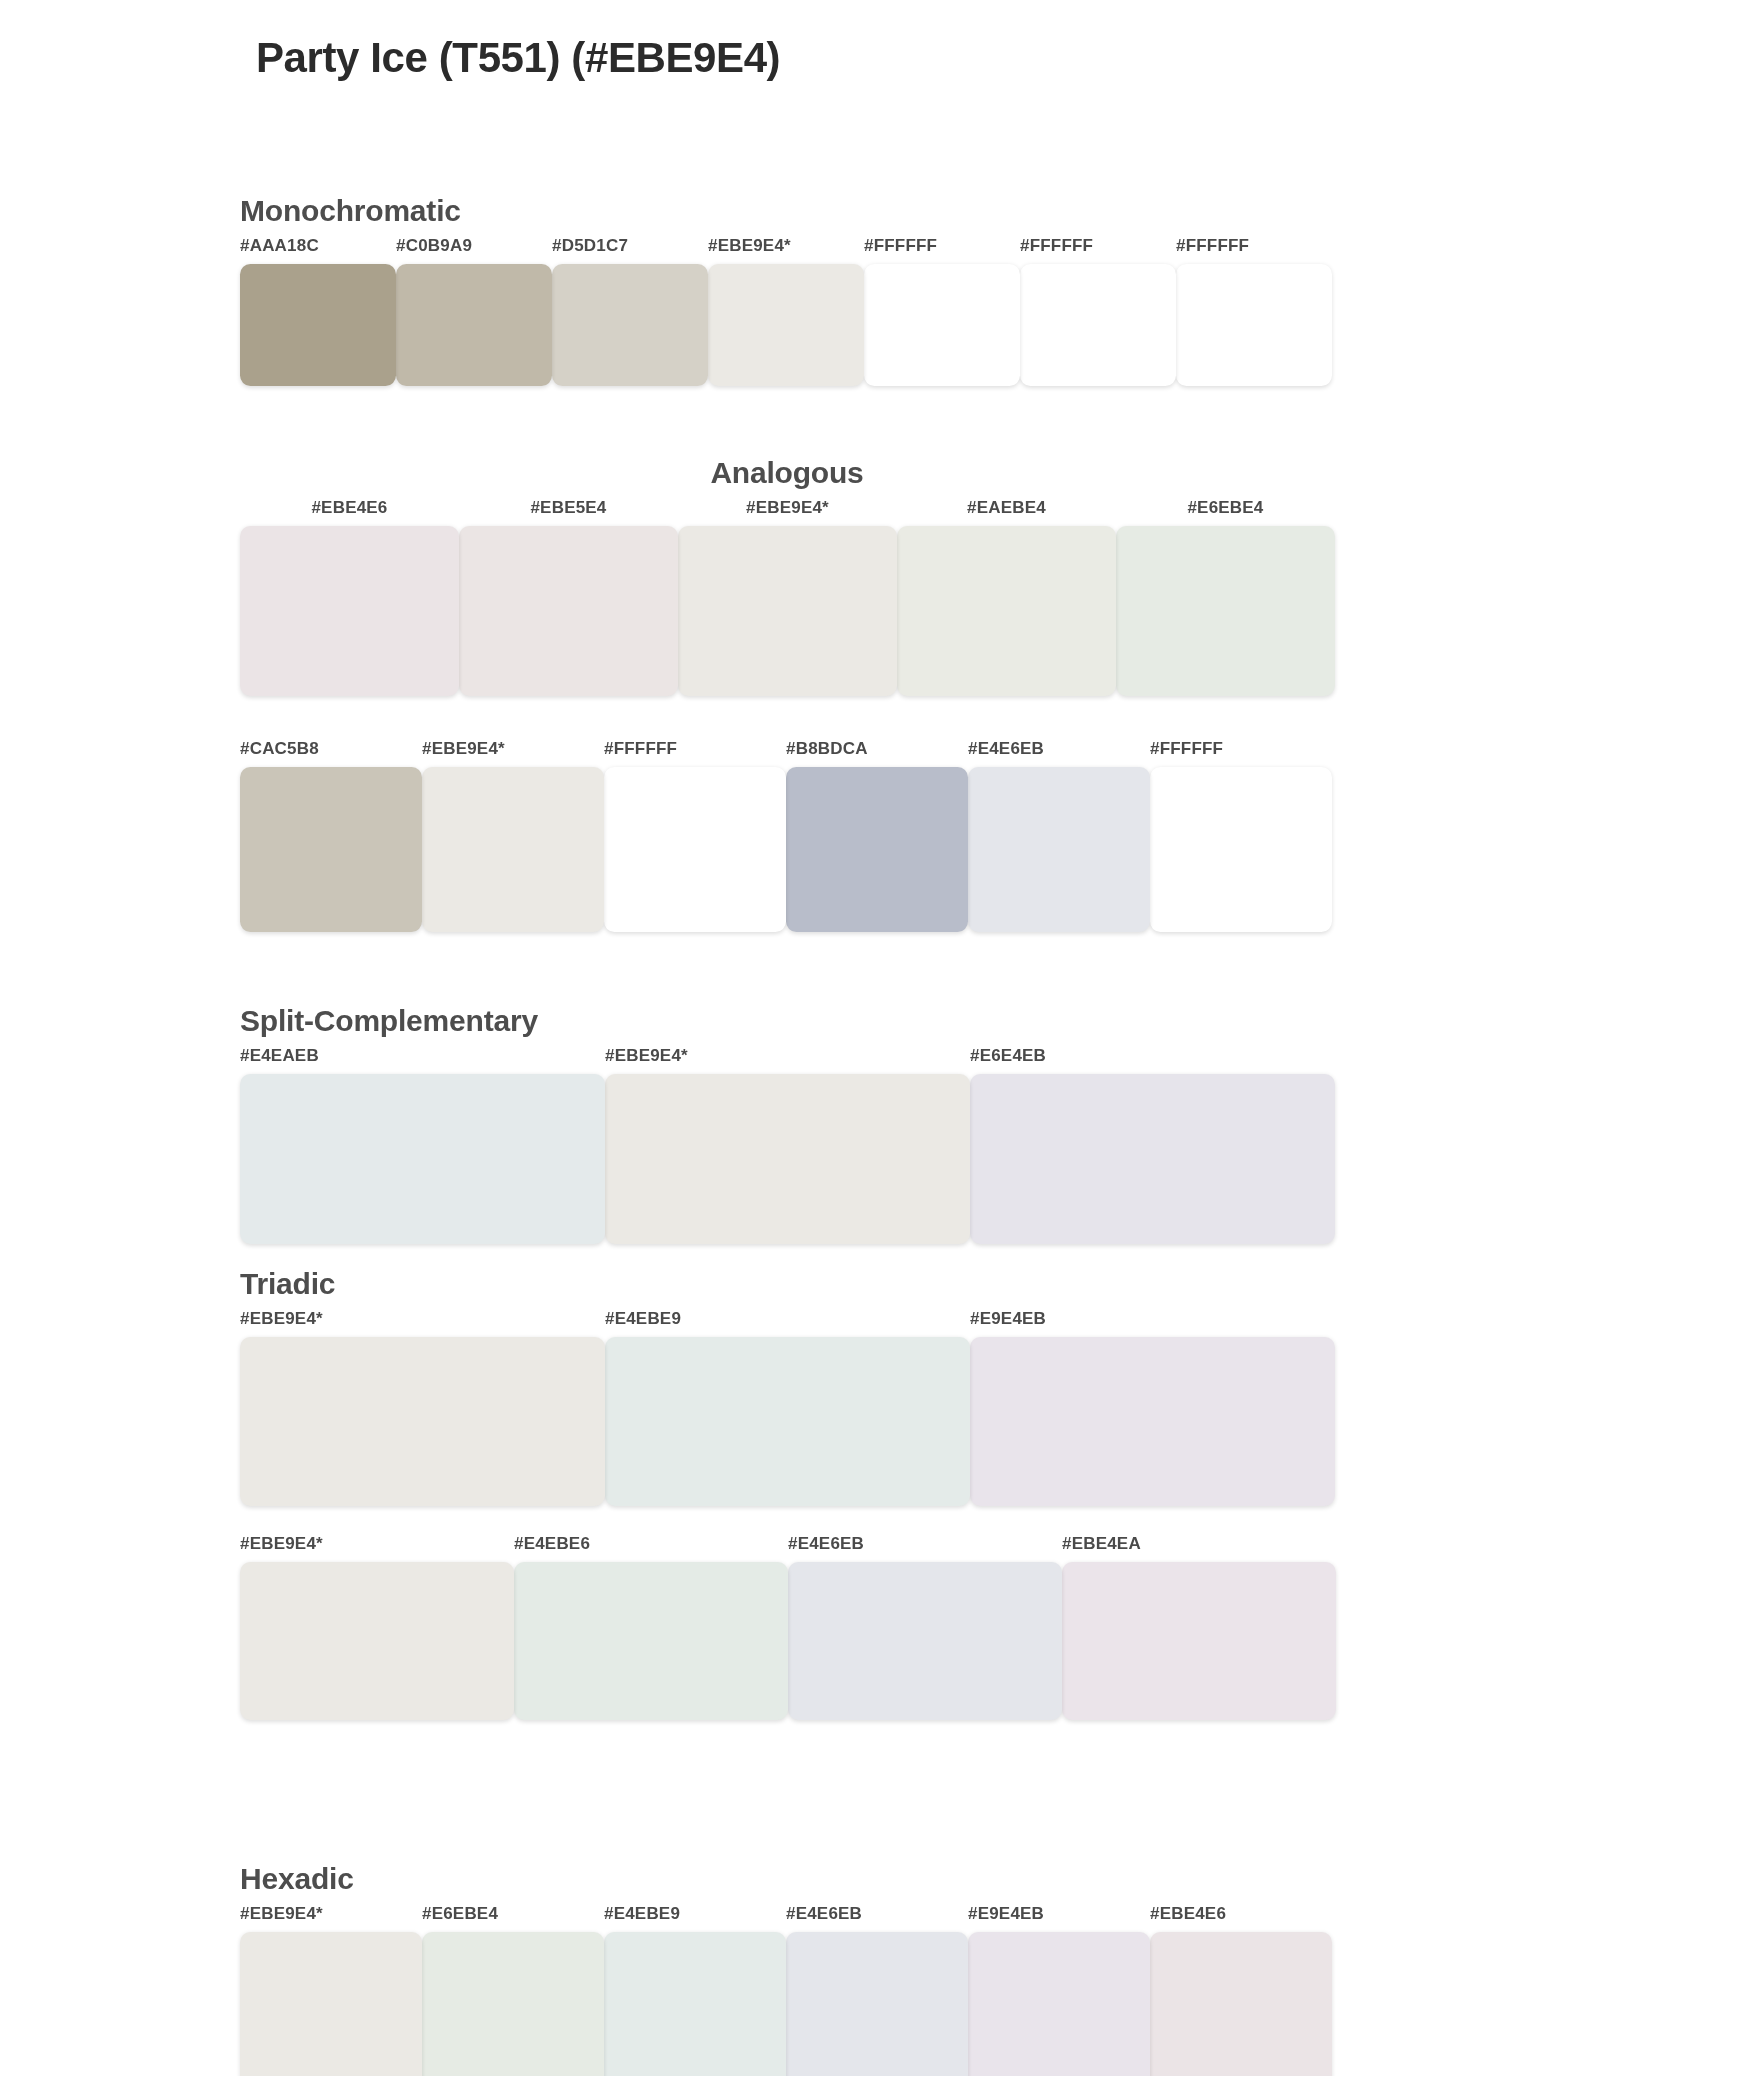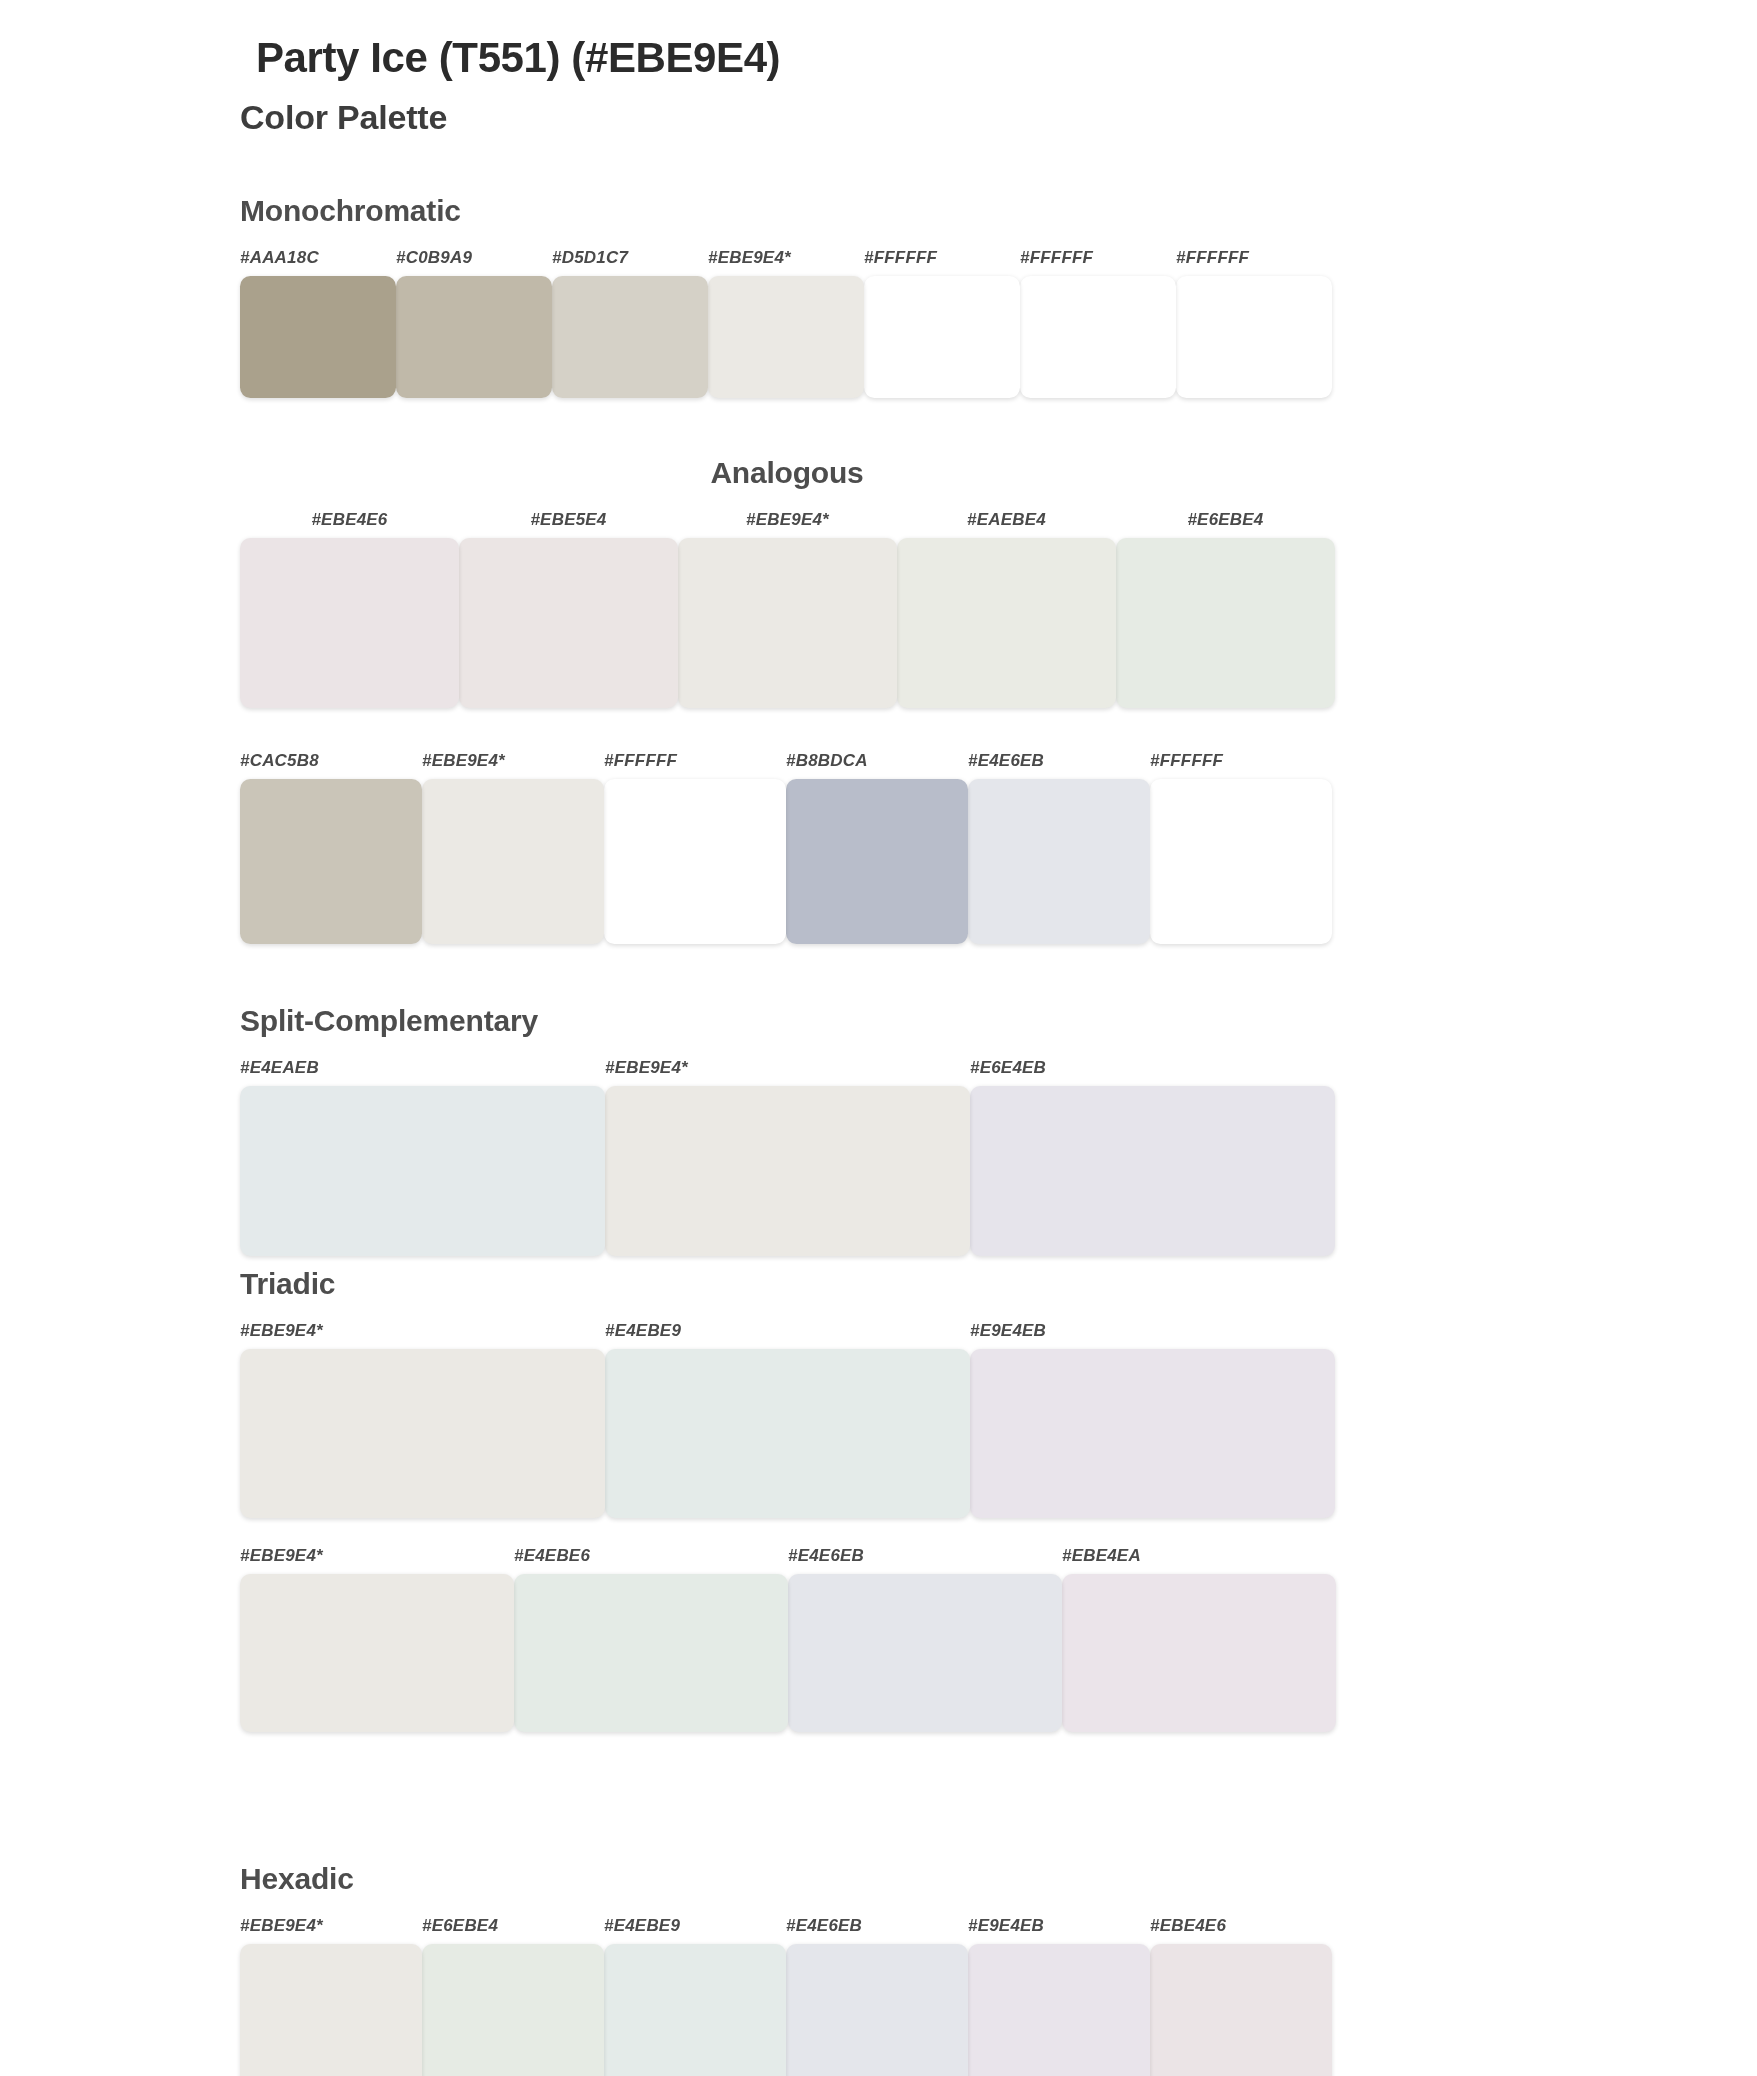--- a/index.html
+++ b/index.html
@@ -61,23 +61,22 @@
     font-weight: bold;
     color: #4d4d4d;
     letter-spacing: -0.2px;
     margin: 0;
     line-height: 1;
     white-space: nowrap;
   }
   .labels {
     position: relative;
     display: flex;
-    margin-top: 23px;
+    margin-top: 11px;
     height: 21px;
-    font-style: italic;
   }
   .swatch-label {
     font-size: 17px;
     font-weight: bold;
     color: #4a4a4a;
     letter-spacing: 0.2px;
     white-space: nowrap;
     line-height: 1;
   }
   .swatches {
@@ -102,21 +101,20 @@
     letter-spacing: 0.2px;
   }
 </style>
 </head>
 <body>
 
 <div class="page">
 
   <div class="header">
     <h1 class="title">Party Ice (T551) (#EBE9E4)</h1>
-    <h2 class="subtitle">Color Palette</h2>
   </div>
 
   <div class="sections" id="sections-root">
       <div class="section" style="top: 196px;">
         <div class="section-title">Monochromatic</div>
         <div class="labels">
           <div class="swatch-label" style="width: 156px; flex: 0 0 156px;">#AAA18C</div>
           <div class="swatch-label" style="width: 156px; flex: 0 0 156px;">#C0B9A9</div>
           <div class="swatch-label" style="width: 156px; flex: 0 0 156px;">#D5D1C7</div>
           <div class="swatch-label" style="width: 156px; flex: 0 0 156px;">#EBE9E4*</div>

